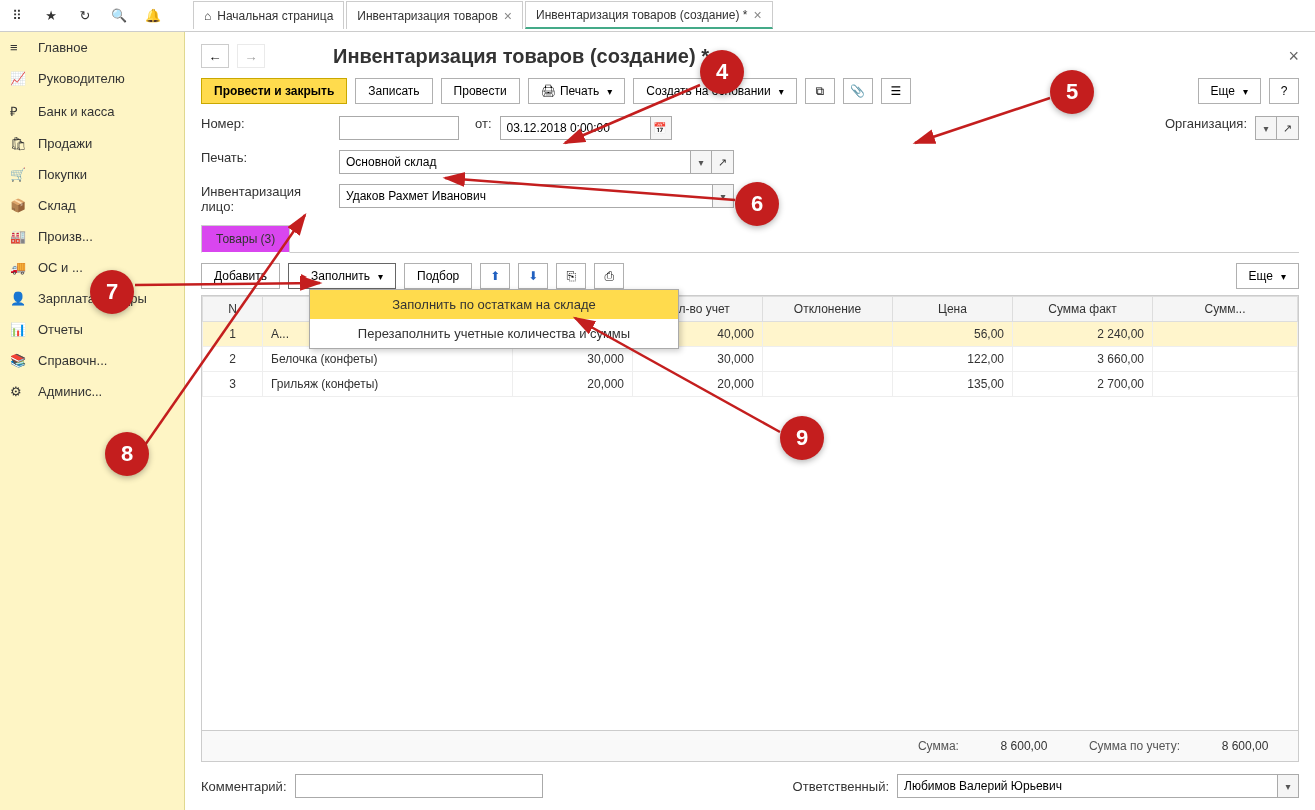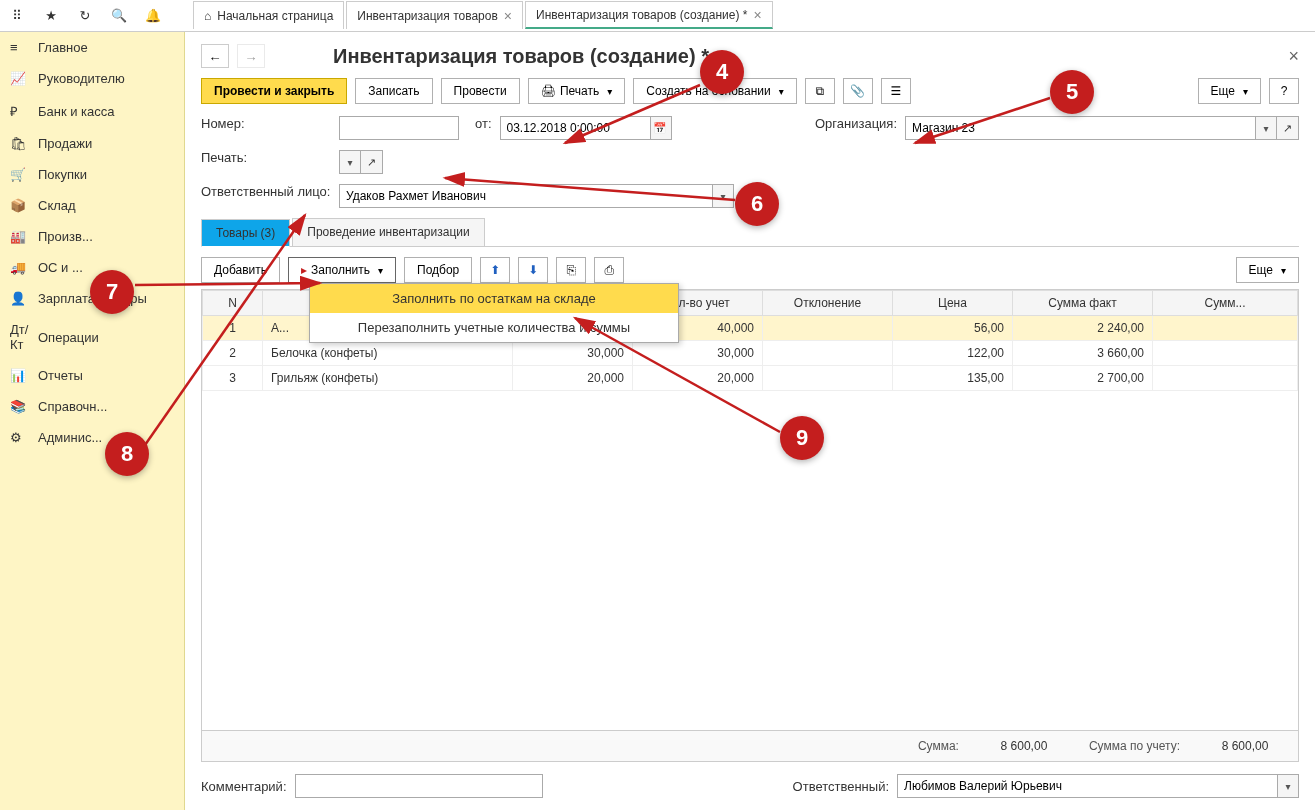--- a/index.html
+++ b/index.html
@@ -46,21 +46,21 @@
 .form-label { width: 130px; font-size: 13px; }
 .form-input { height: 24px; border: 1px solid #aaa; padding: 0 6px; font-size: 12px; }
 .input-group { display: flex; }
 .input-group .form-input { border-right: none; }
 .input-group .addon { width: 22px; height: 24px; border: 1px solid #aaa; background: #f5f5f5; display: flex; align-items: center; justify-content: center; cursor: pointer; font-size: 11px; }
 .input-group .addon + .addon { border-left: none; }
 
 
 .inner-tabs { display: flex; border-bottom: 1px solid #ccc; margin-bottom: 10px; }
 .inner-tab { padding: 6px 14px; border: 1px solid #ccc; border-bottom: none; background: #f5f5f5; cursor: pointer; font-size: 12px; margin-right: 2px; }
-.inner-tab.active { background: #0ea5e9; border-bottom: 1px solid #fff; position: relative; top: 1px; }
+.inner-tab.active { background: #d946ef; border-bottom: 1px solid #fff; position: relative; top: 1px; }
 
 
 .table-toolbar { display: flex; align-items: center; gap: 8px; margin-bottom: 6px; position: relative; }
 
 
 .dropdown-menu { position: absolute; top: 26px; left: 108px; background: #fff; border: 1px solid #aaa; box-shadow: 2px 2px 6px rgba(0,0,0,0.2); z-index: 100; min-width: 370px; }
 .dropdown-item { padding: 7px 16px; cursor: pointer; font-size: 13px; text-align: center; }
 .dropdown-item.highlighted { background: #ffdb4d; }
 
 
@@ -143,24 +143,20 @@
         <span class="icon">🏭</span>
         <span>Произв...</span>
       </div>
     <div class="sidebar-item">
         <span class="icon">🚚</span>
         <span>ОС и ...</span>
       </div>
     <div class="sidebar-item">
         <span class="icon">👤</span>
         <span>Зарплата и кадры</span>
-      </div>
-    <div class="sidebar-item">
-        <span class="icon">Дт/Кт</span>
-        <span>Операции</span>
       </div>
     <div class="sidebar-item">
         <span class="icon">📊</span>
         <span>Отчеты</span>
       </div>
     <div class="sidebar-item">
         <span class="icon">📚</span>
         <span>Справочн...</span>
       </div>
     <div class="sidebar-item">
@@ -200,51 +196,50 @@
         <label class="form-label">Номер:</label>
         <input class="form-input" style="width: 120px;" value="">
         <label style="margin-left:8px">от:</label>
         <div class="input-group">
           <input class="form-input" style="width: 150px;" value="03.12.2018 0:00:00">
           <span class="addon">📅</span>
         </div>
         <div class="spacer"></div>
         <label>Организация:</label>
         <div class="input-group" style="flex:0 0 auto">
-          <input class="form-input" style="width: 350px;" value="Магазин 23">
           <span class="addon">
               <span class="chevron">▾</span>
             </span>
           <span class="addon">↗</span>
         </div>
       </div>
 
       <div class="form-row">
         <label class="form-label">Печать:</label>
         <div class="input-group" style="flex:1;max-width:395px">
+          <input class="form-input" style="flex: 1 1 0%;" value="Основной склад">
           <span class="addon">
               <span class="chevron">▾</span>
             </span>
           <span class="addon">↗</span>
         </div>
       </div>
 
       <div class="form-row">
-        <label class="form-label">Ответственный лицо:</label>
+        <label class="form-label">Инвентаризация лицо:</label>
         <div class="input-group" style="flex:1;max-width:395px">
           <input class="form-input" style="flex: 1 1 0%;" value="Удаков Рахмет Иванович">
           <span class="addon">
               <span class="chevron">▾</span>
             </span>
         </div>
       </div>
 
       <div class="inner-tabs">
         <div class="inner-tab active">Товары (3)</div>
-        <div class="inner-tab">Проведение инвентаризации</div>
       </div>
 
       <div class="table-toolbar">
         <button class="btn">Добавить</button>
         <button class="btn dropdown-caret" style="border:1px solid #666">
             <span style="color:#c41e1e">▸</span>
             <span>Заполнить</span>
           </button>
         <button class="btn">Подбор</button>
         <button class="btn btn-icon" style="color:#2060c0">⬆</button>

